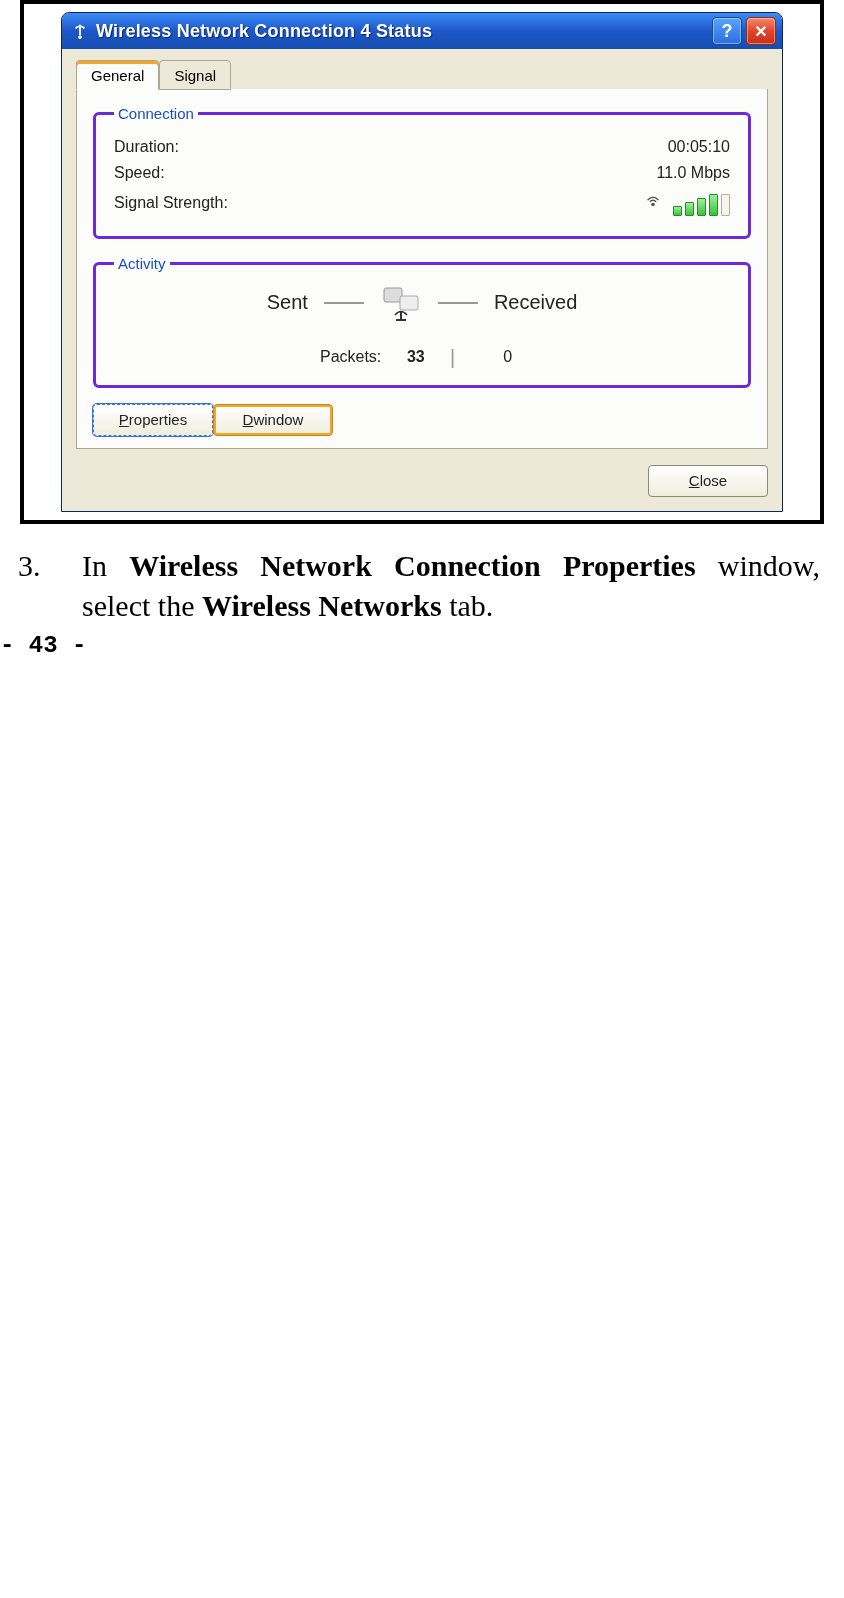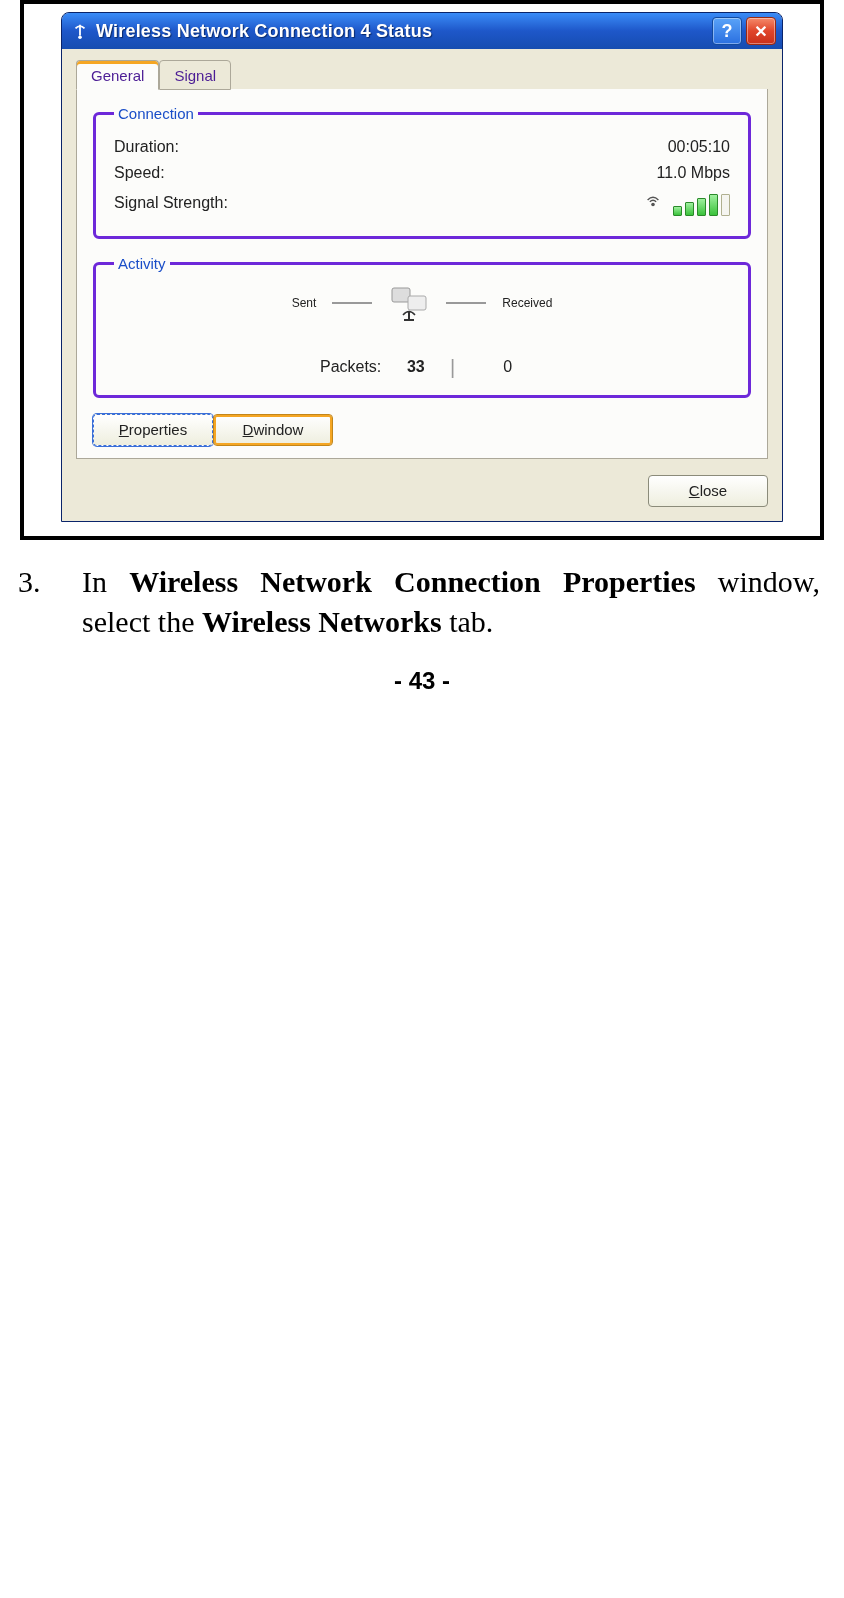--- a/index.html
+++ b/index.html
@@ -14,21 +14,21 @@
   .page {
     width: 844px;
     background: #fff;
     position: relative;
     padding-bottom: 60px;
   }
   .figure-wrap {
     border: 4px solid #000;
     margin: 0 20px 10px 20px;
     background: #fff;
-    padding: 4px 6px 14px 6px;
+    padding: 4px 6px 8px 6px;
   }
   .xp-window {
     margin: 4px auto 0 auto;
     width: 720px;
     border: 1px solid #0a246a;
     background: #ece9d8;
     box-shadow: 0 0 0 1px #8aa0d0 inset;
     border-radius: 8px 8px 0 0;
     overflow: hidden;
   }
@@ -99,21 +99,21 @@
   .tab {
     padding: 6px 14px 5px 14px;
     font-size: 15px;
     background: #ece9d8;
     border: 1px solid #aca899;
     border-bottom: 1px solid #aca899;
     border-radius: 4px 4px 0 0;
     position: relative;
     top: 1px;
     cursor: pointer;
-    color: #4c1d95;
+    color: #000000;
   }
   .tab.active {
     background: #fcfcfa;
     border-bottom: 1px solid #fcfcfa;
     z-index: 2;
     box-shadow: inset 0 3px 0 #f5a623;
   }
   .tab-panel {
     background: #fcfcfa;
     border: 1px solid #aca899;
@@ -175,21 +175,21 @@
     display: flex;
     flex-direction: column;
     align-items: center;
     gap: 2px;
   }
   .activity-line {
     display: flex;
     align-items: center;
     justify-content: center;
     gap: 16px;
-    font-size: 12px;
+    font-size: 20px;
     color: #222;
     width: 100%;
   }
   .activity-line .dash {
     width: 40px;
     height: 2px;
     background: #999;
   }
   .activity-icon {
     width: 42px;
@@ -198,21 +198,21 @@
     align-items: center;
     justify-content: center;
     color: #666;
   }
   .packets-row {
     display: grid;
     grid-template-columns: 1fr 1fr 20px 1fr;
     align-items: center;
     font-size: 16px;
     color: #222;
-    margin-top: 32px;
+    margin-top: 22px;
   }
   .packets-row .plabel { text-align: left; }
   .packets-row .psent { text-align: right; padding-right: 18px; font-weight: bold;}
   .packets-row .divider { color: #999; text-align: center; font-size: 20px; }
   .packets-row .precv { text-align: right; padding-right: 12px; }
   .button-row {
     display: flex;
     margin-top: 6px;
   }
   .xp-btn {
@@ -255,24 +255,24 @@
     text-align: left;
     padding-left: 4px;
   }
   .instruction .txt {
     flex: 1;
     text-align: justify;
   }
   .instruction b { font-weight: bold; }
   .page-number {
     position: absolute;
-    bottom: 8px;
+    bottom: 28px;
     width: 100%;
-    text-align: center;
-    font-family: Liberation Sans, sans-serif;
+    text-align: left;
+    font-family: Liberation Mono, monospace;
     font-size: 24px;
     font-weight: bold;
   }
 </style>
 </head>
 <body>
 
 <div class="page">
 
   <div class="figure-wrap">

